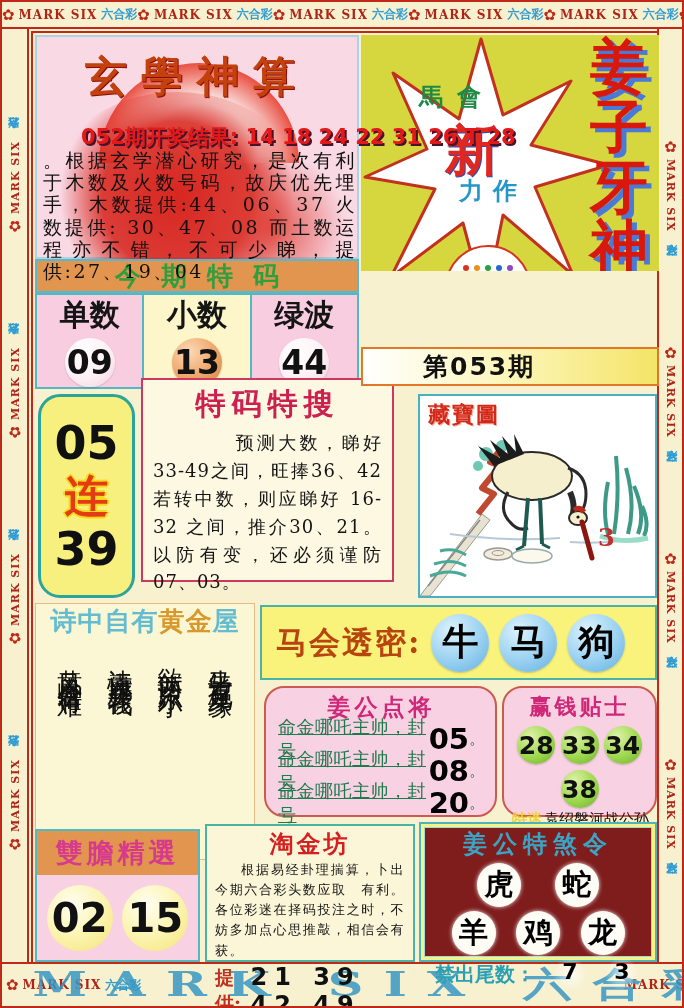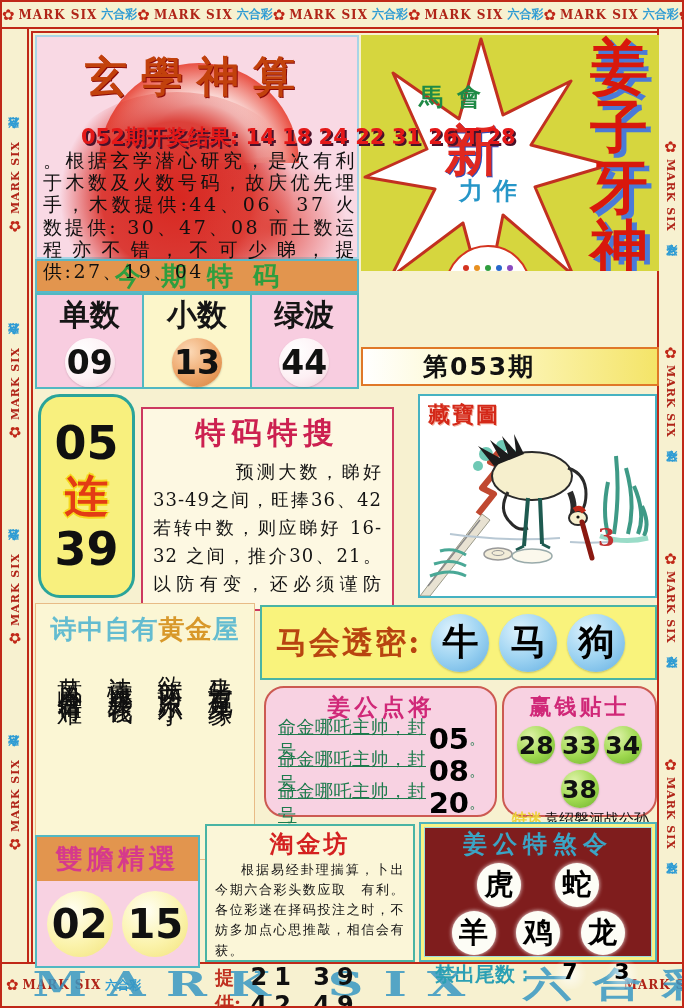--- a/index.html
+++ b/index.html
@@ -69,35 +69,35 @@
     box-shadow:0 1px 2px rgba(0,0,0,.2); }
   .sp-ball { width:50px; height:50px; font-size:33px; }
   
   .lianbox { left:36px; top:392px; width:97px; height:204px; background:#f8f07e;
     border:3px solid #2ba49a; border-radius:22px; display:flex; flex-direction:column;
     align-items:center; justify-content:center; line-height:1.18; }
   .lian-num { font-size:46px; font-weight:bold; color:#101010; }
   .lian-mid { font-size:44px; font-weight:bold; color:#e33c14; font-family:"DejaVu Serif", serif;
     text-shadow:-2px 0 0 #f6d81e, 2px 0 0 #f6d81e, 0 -2px 0 #f6d81e, 0 2px 0 #f6d81e; }
   
-  .tesou { left:139px; top:405px; width:253px; height:204px; background:#fdf8e2;
+  .tesou { left:139px; top:376px; width:253px; height:204px; background:#fdf8e2;
     border:2px solid #cc3960; padding:4px 10px 0 10px; }
   .tesou-title { text-align:center; font-size:30px; font-weight:bold; color:#cc2050;
     font-family:"DejaVu Serif", serif; letter-spacing:6px; }
   .tesou-body { margin-top:4px; font-size:18px; line-height:1.55; letter-spacing:1px;
     font-family:"DejaVu Serif", serif; text-indent:4.6em; text-align:justify; color:#141414;}
   
   .treasure { left:416px; top:392px; width:239px; height:204px; background:#ffffff;
     border:2px solid #46b2c2; }
   .treasure-label { position:absolute; left:8px; top:4px; font-size:22px; font-weight:bold;
     color:#d42818; font-family:"DejaVu Serif", serif; letter-spacing:2px; z-index:2;
     text-shadow:1px 1px 0 #f0b0a0; }
   
   .poem { left:33px; top:601px; width:220px; height:257px; background:#fbf6d4;
-    border:1px solid #e8bb86; padding-top:8px; }
+    border:1px solid #e8bb86; }
   .poem-title { text-align:center; font-size:26px; font-weight:bold;
     font-family:"DejaVu Serif", serif; letter-spacing:1px; }
   .pt-teal { color:#64bcd0; } .pt-gold { color:#d8982a; }
   .poem-cols { display:flex; justify-content:space-evenly; margin-top:10px; }
   .poem-col { writing-mode:vertical-rl; font-size:25px; letter-spacing:4px; color:#101010;
     font-family:"DejaVu Serif", serif; }
   
   .toumi { left:258px; top:603px; width:397px; height:75px; background:#f9f37c;
     border:2px solid #49b4a4; display:flex; align-items:center; padding-left:14px; gap:10px; }
   .toumi-label { font-size:31px; font-weight:bold; color:#b84410;
@@ -121,21 +121,21 @@
     font-family:"DejaVu Serif", serif; letter-spacing:3px; }
   .tips-grid { display:flex; flex-wrap:wrap; justify-content:space-evenly; row-gap:6px; margin-top:4px; padding:0 8px;}
   .ball-green { background:radial-gradient(circle at 35% 28%, #def2a8 0%, #9ed84e 55%, #6cb02c 100%);
     box-shadow:0 1px 2px rgba(0,0,0,.2); }
   .tips-ball { width:38px; height:38px; font-size:25px; }
   .tips-note { margin-top:2px; text-align:right; padding-right:6px; font-size:15px; color:#101010;
     white-space:nowrap; }
   .tips-faint { color:#ecd23c; font-weight:bold; margin-right:2px; }
   
   .shuangdan { left:33px; top:827px; width:165px; height:133px; border:2px solid #52b8c2;
-    display:flex; flex-direction:column;margin-top:6px; }
+    display:flex; flex-direction:column; }
   .sd-header { height:44px; background:#e2954e; display:flex; align-items:center; justify-content:center;
     font-size:27px; font-weight:bold; color:#d63a8c; font-family:"DejaVu Serif", serif; letter-spacing:4px;}
   .sd-body { flex:1; background:#f8d2e2; display:flex; align-items:center; justify-content:space-evenly; }
   .ball-yellow { background:radial-gradient(circle at 38% 30%, #fffef2 0%, #fbf3ac 55%, #f2e278 100%); }
   .sd-ball { width:66px; height:66px; font-size:40px; }
   
   .taojin { left:203px; top:822px; width:210px; height:138px; background:#fbf6d8;
     border:2px solid #49b4a4; padding:2px 8px 0 8px; }
   .tj-title { text-align:center; font-size:24px; font-weight:bold; color:#d42020;
     font-family:"DejaVu Serif", serif; letter-spacing:3px; }

